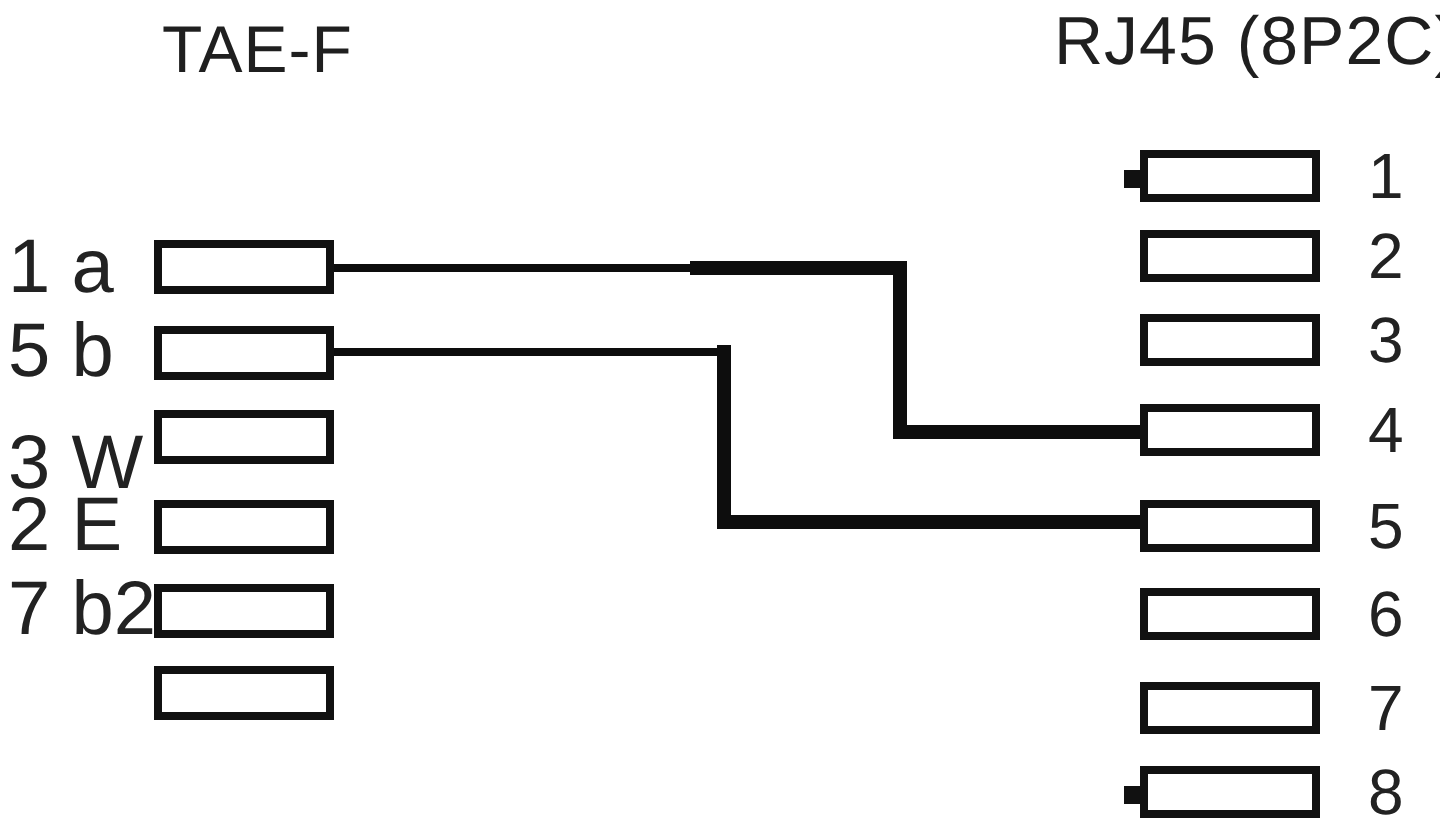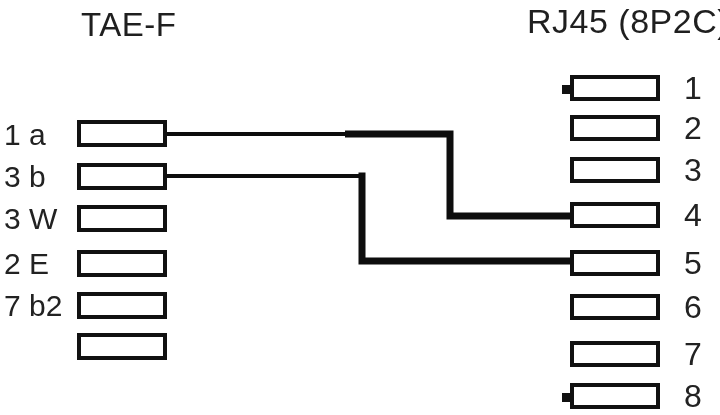--- a/index.html
+++ b/index.html
@@ -34,21 +34,21 @@
   .pin-box.rj45 { left: 570px; width: 90px; height: 26px; }
 
   .pin-label {
     position: absolute;
     white-space: nowrap;
     color: #222222;
   }
   .pin-label.tae {
     left: 4px;
     width: 70px;
-    font-size: 30px;
+    font-size: 38px;
     line-height: 33px;
     text-align: left;
   }
   .pin-label.rj45 {
     left: 684px;
     width: 36px;
     font-size: 32px;
     line-height: 34px;
     text-align: left;
   }
@@ -68,24 +68,24 @@
   <svg class="wires" width="720" height="415" viewBox="0 0 720 415">
     <path d="M165 134 H348" stroke-width="4"></path>
     <path d="M345 134 L450 134 L450 216 L572 216" stroke-width="7"></path>
     <path d="M165 176 H363" stroke-width="4"></path>
     <path d="M358.5 176 L362 176 L362 261 L572 261" stroke-width="7"></path>
   </svg>
 
   <div class="pin-label tae" style="top:118px">1 a</div>
   <div class="pin-box tae" style="top:120px"></div>
 
-  <div class="pin-label tae" style="top:160px">3 b</div>
+  <div class="pin-label tae" style="top:160px">5 b</div>
   <div class="pin-box tae" style="top:163px"></div>
 
-  <div class="pin-label tae" style="top:202px">3 W</div>
+  <div class="pin-label tae" style="top:216px">3 W</div>
   <div class="pin-box tae" style="top:205px"></div>
 
   <div class="pin-label tae" style="top:247px">2 E</div>
   <div class="pin-box tae" style="top:250px"></div>
 
   <div class="pin-label tae" style="top:289px">7 b2</div>
   <div class="pin-box tae" style="top:292px"></div>
 
   <div class="pin-box tae" style="top:333px"></div>
 

